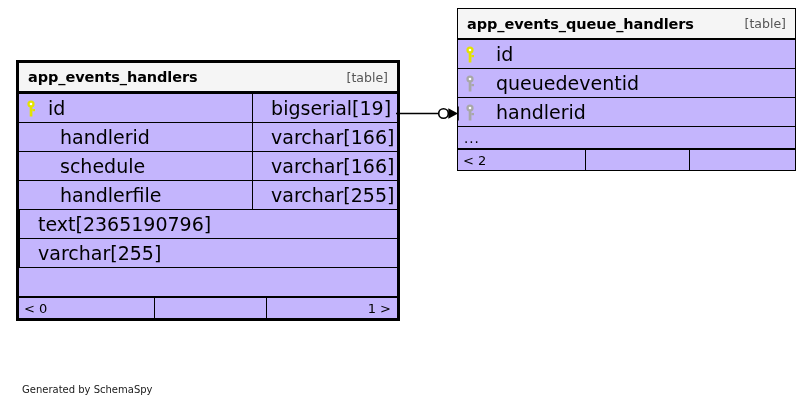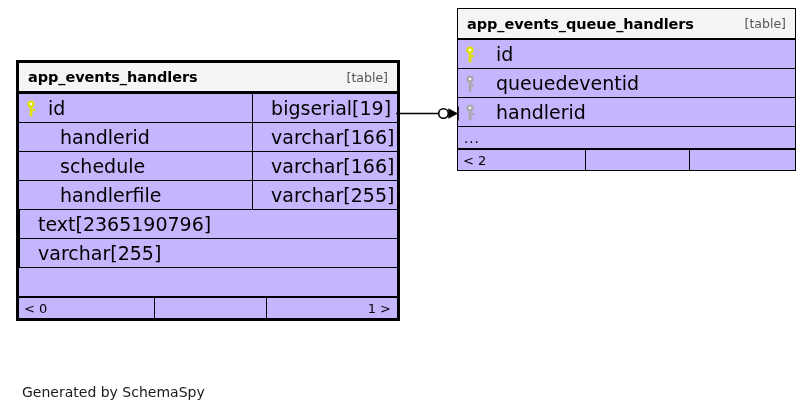--- a/index.html
+++ b/index.html
@@ -133,21 +133,21 @@
   
   .key-icon { display: block; }
 
   
   .connector { position: absolute; overflow: visible; }
 
   .footnote {
     position: absolute;
     left: 22px;
     top: 384px;
-    font-size: 14px;
+    font-size: 10px;
     color: #1a1a1a;
     white-space: nowrap;
   }
 </style>
 </head>
 <body>
 
 <div class="canvas">
 
   <div class="entity focused tbl-left" style="left:16px; top:60px; width:384px;">

